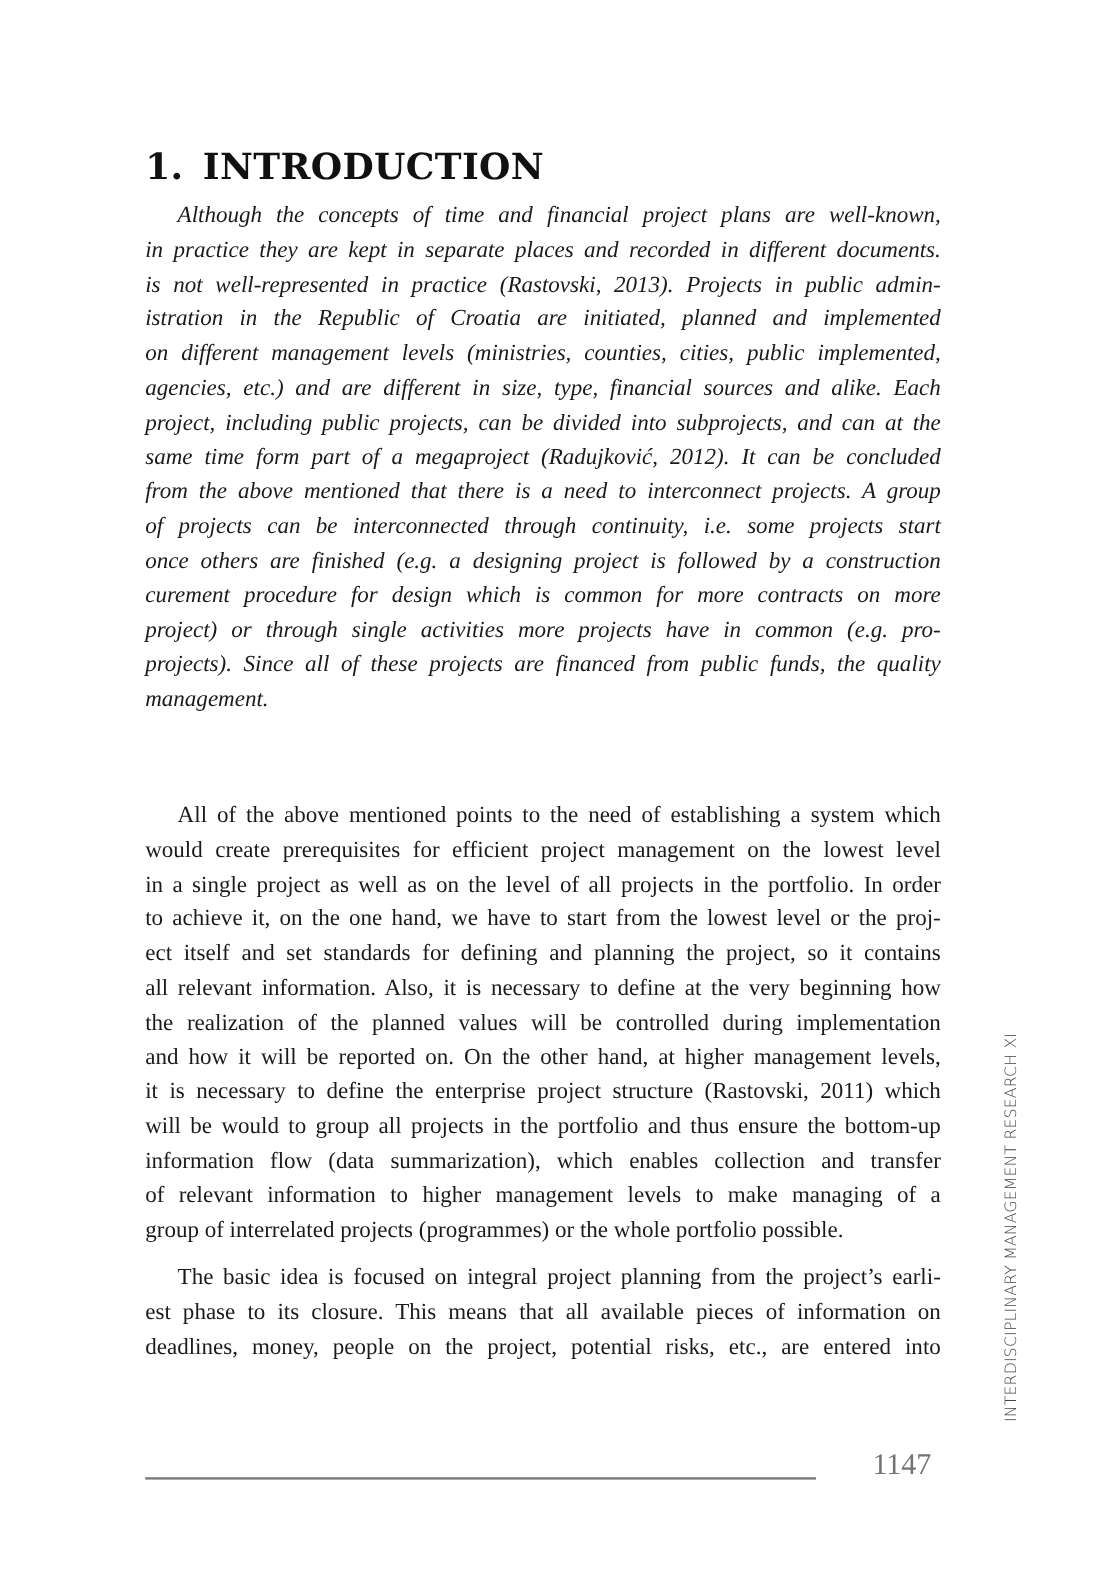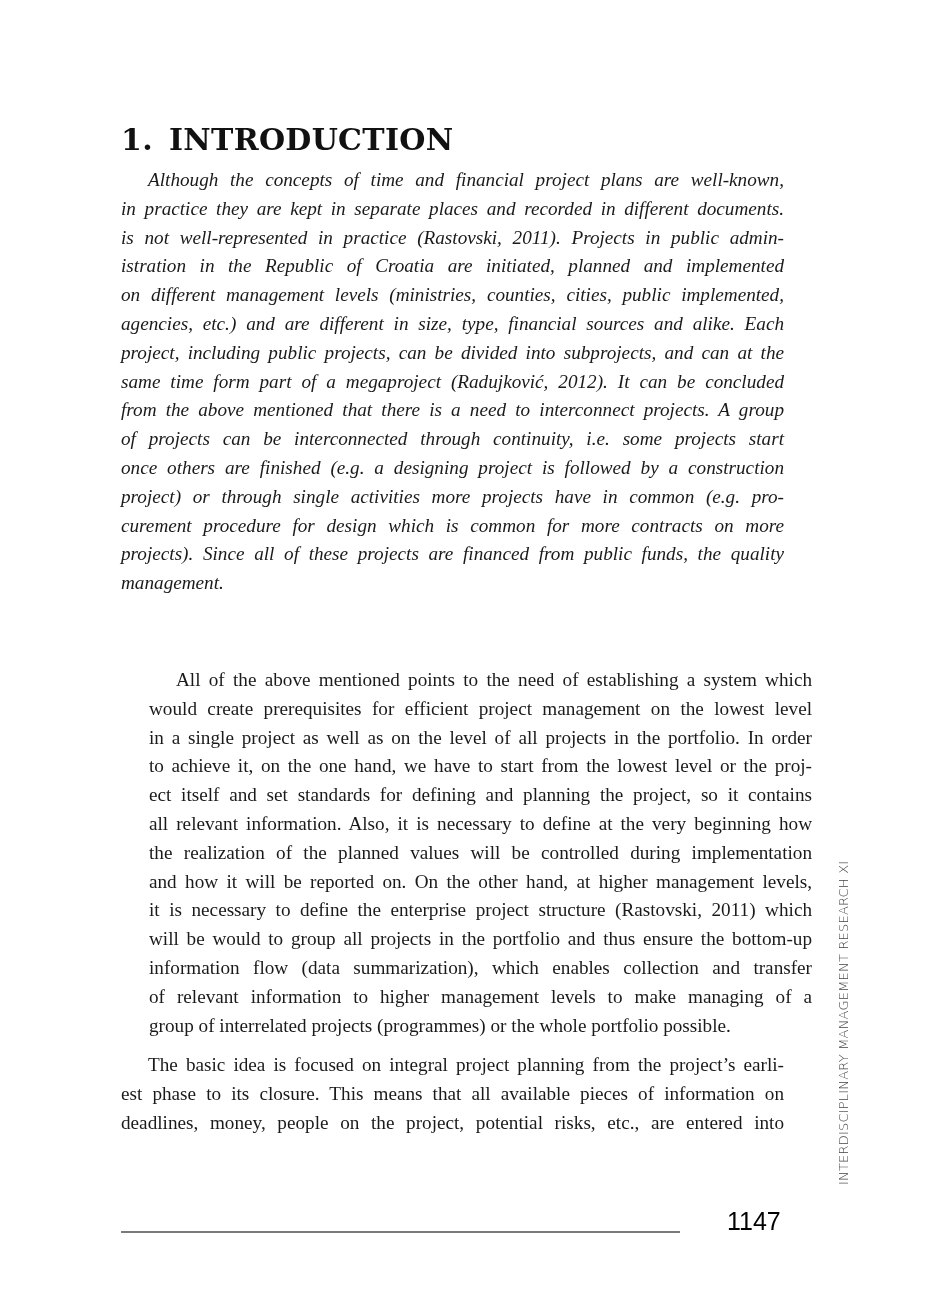--- a/index.html
+++ b/index.html
@@ -18,57 +18,57 @@
     font-size: 19.2px; color: #1a1a1a;
   }
   .line {
     display: block; height: 28.8px; line-height: 28.8px;
     text-align: justify; text-align-last: justify; white-space: nowrap;
   }
   .line.indent { text-indent: 27px; }
   .line.last { text-align-last: left; }
   .line-inner { display: block; width: 100%; white-space: normal; }
   #p1 { top: 166px; font-style: italic; }
-  #p2 { top: 666px; margin-left: 28px; }
+  #p2 { top: 666px; }
   #p3 { top: 1051px; }
   .running-head {
     position: absolute; left: 836px; top: 1185px;
     transform-origin: 0 0; transform: rotate(-90deg);
     font-family: "DejaVu Sans", "Liberation Sans", sans-serif;
     font-size: 13px; color: #444; white-space: nowrap; letter-spacing: 0.2px;
     font-weight: 300;
   }
   .footer-rule {
     position: absolute; left: 121px; top: 1231px; width: 559px; height: 2px;
     background: #7a7a7a;
   }
   .page-number {
     position: absolute; left: 727px; top: 1207px;
-    font-family: Liberation Sans, sans-serif;
-    font-size: 25px; color: #000000; font-weight: 300;
+    font-family: Liberation Serif, serif;
+    font-size: 25px; color: #737373; font-weight: 300;
   }
 </style>
 </head>
 <body>
 
 <div class="page">
 
   <h1 class="heading">
     <span class="num">1.</span><span>INTRODUCTION</span>
   </h1>
 
   <div class="body-text" id="p1">
     <span class="line indent">
         <span class="line-inner">Although the concepts of time and financial project plans are well-known,</span>
       </span>
     <span class="line">
         <span class="line-inner">in practice they are kept in separate places and recorded in different documents.</span>
       </span>
     <span class="line">
-        <span class="line-inner">is not well-represented in practice (Rastovski, 2011). Projects in public admin-</span>
+        <span class="line-inner">is not well-represented in practice (Rastovski, 2013). Projects in public admin-</span>
       </span>
     <span class="line">
         <span class="line-inner">istration in the Republic of Croatia are initiated, planned and implemented</span>
       </span>
     <span class="line">
         <span class="line-inner">on different management levels (ministries, counties, cities, public implemented,</span>
       </span>
     <span class="line">
         <span class="line-inner">agencies, etc.) and are different in size, type, financial sources and alike. Each</span>
       </span>
@@ -81,24 +81,24 @@
     <span class="line">
         <span class="line-inner">from the above mentioned that there is a need to interconnect projects. A group</span>
       </span>
     <span class="line">
         <span class="line-inner">of projects can be interconnected through continuity, i.e. some projects start</span>
       </span>
     <span class="line">
         <span class="line-inner">once others are finished (e.g. a designing project is followed by a construction</span>
       </span>
     <span class="line">
-        <span class="line-inner">project) or through single activities more projects have in common (e.g. pro-</span>
+        <span class="line-inner">curement procedure for design which is common for more contracts on more</span>
       </span>
     <span class="line">
-        <span class="line-inner">curement procedure for design which is common for more contracts on more</span>
+        <span class="line-inner">project) or through single activities more projects have in common (e.g. pro-</span>
       </span>
     <span class="line">
         <span class="line-inner">projects). Since all of these projects are financed from public funds, the quality</span>
       </span>
     <span class="line last">
         <span class="line-inner">management.</span>
       </span>
   </div>
 
   <div class="body-text" id="p2">

